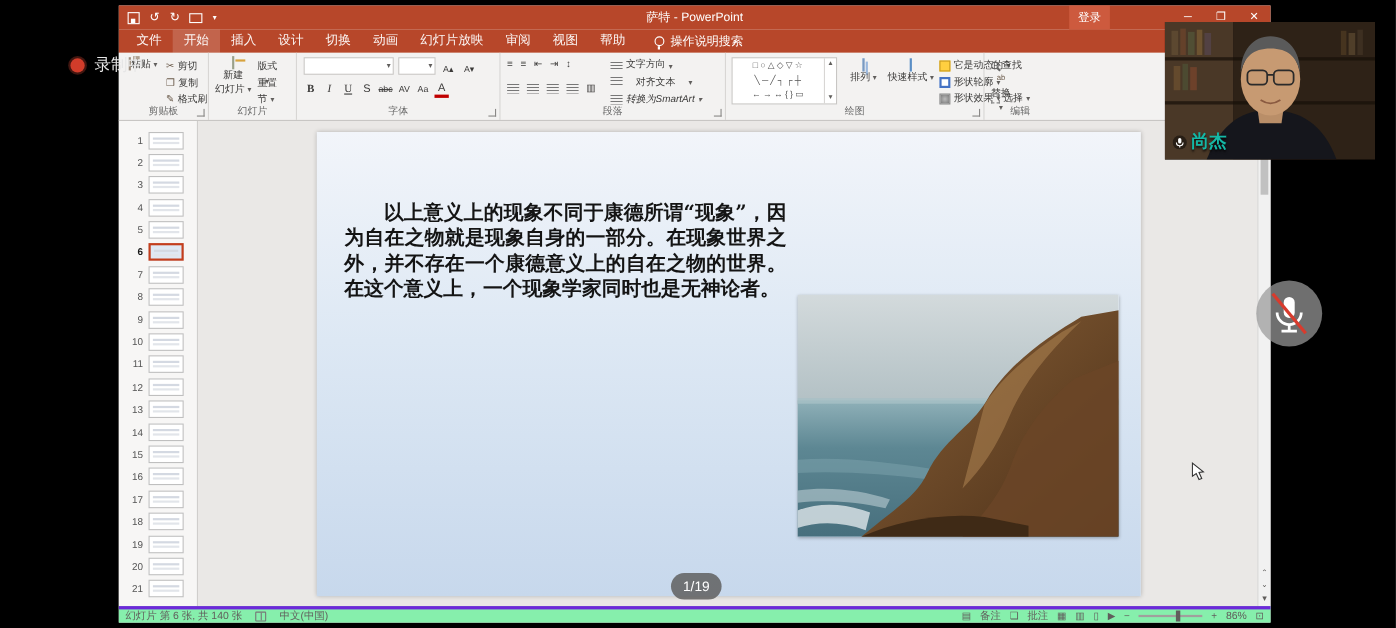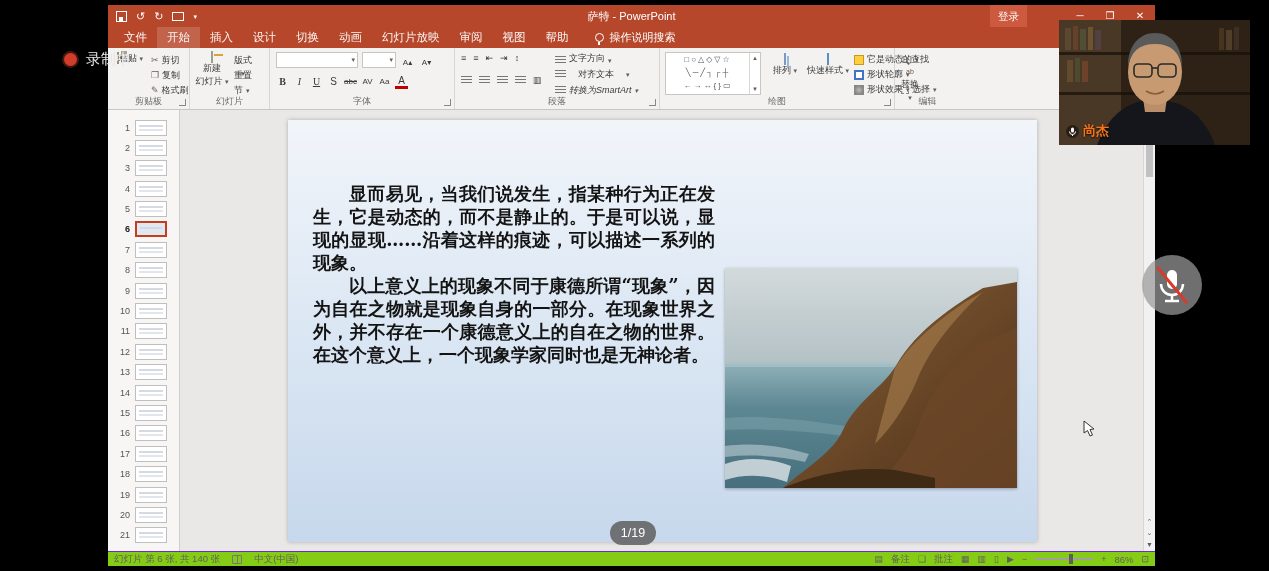--- a/index.html
+++ b/index.html
@@ -16,21 +16,21 @@
 
   
   .titlebar { position:absolute; left:0; top:0; width:100%; height:22px; background:#b7472a; }
   .qat { position:absolute; left:8px; top:0; height:22px; display:flex; align-items:center; gap:9px; }
   .qat .g { color:#fff; font-size:11px; line-height:1; }
   .ic-save { width:11px; height:11px; border:1.5px solid #fff; position:relative; }
   .ic-save::after { content:""; position:absolute; left:2px; bottom:0; width:4px; height:4px; background:#fff; }
   .ic-present { width:12px; height:9px; border:1.5px solid #fff; }
   .wtitle { position:absolute; left:0; top:0; width:100%; height:22px; text-align:center; line-height:22px; color:#fff; font-size:11px; }
   .wctrl { position:absolute; right:0; top:0; height:22px; display:flex; align-items:stretch; }
-  .signin { background:#cd5a3e; color:#fff; font-size:10.5px; line-height:22px; padding:0 8px; margin-right:38px; }
+  .signin { background:#cd5a3e; color:#fff; font-size:10.5px; line-height:22px; padding:0 8px; margin-right:56px; }
   .wbtn { width:30px; text-align:center; line-height:22px; color:#fff; font-size:10px; }
 
   
   .tabsbar { position:absolute; left:0; top:22px; width:100%; height:21px; background:#b7472a; display:flex; align-items:stretch; padding-left:6px; }
   .tab { padding:0 10px; line-height:21px; font-size:11.5px; color:rgba(255,255,255,.95); white-space:nowrap; }
   .tab.active { background:rgba(255,255,255,.16); }
   .ops { display:flex; align-items:center; gap:6px; margin-left:16px; color:#fff; font-size:11px; white-space:nowrap; }
   .bulb { width:9px; height:9px; border:1px solid #fff; border-radius:50%; position:relative; }
   .bulb::after { content:""; position:absolute; left:2.5px; top:8px; width:2px; height:3px; background:#fff; }
 
@@ -86,36 +86,36 @@
   .slide-photo { position:absolute; left:437px; top:148px; width:292px; height:220px; box-shadow:0 1px 3px rgba(0,0,0,.3); }
   .cursor { position:absolute; left:795px; top:300px; z-index:5; }
 
   
   .vscroll { position:absolute; right:0; top:105px; width:12px; height:441px; background:#f1f1f1; border-left:1px solid #d8d6d4; }
   .varrow { width:100%; height:13px; text-align:center; font-size:7px; color:#605e5c; line-height:13px; }
   .vthumb { position:absolute; left:2px; right:2px; top:15px; height:52px; background:#c1c1c1; }
   .vnav { position:absolute; left:0; bottom:13px; width:100%; text-align:center; font-size:7px; color:#605e5c; line-height:11px; }
 
   
-  .statusbar { position:absolute; left:0; bottom:0; width:100%; height:15px; background:#84cc16; border-top:1px solid #6d28d9; font-size:9.5px; color:#605e5c; }
+  .statusbar { position:absolute; left:0; bottom:0; width:100%; height:15px; background:#86efac; border-top:3px solid #6d28d9; font-size:9.5px; color:#605e5c; }
   .sb-left { position:absolute; left:6px; top:0; height:100%; display:flex; align-items:center; gap:12px; }
   .sb-right { position:absolute; right:6px; top:0; height:100%; display:flex; align-items:center; gap:8px; }
   .sb-ic { font-size:9px; line-height:1; }
   .zslider { width:58px; height:2px; background:#a19f9d; position:relative; }
   .zthumb { position:absolute; left:58%; top:-4px; width:4px; height:10px; background:#605e5c; }
   .ic-proof { width:10px; height:9px; border:1px solid #777; border-radius:1px; position:relative; }
   .ic-proof::after { content:""; position:absolute; left:4px; top:0; bottom:0; width:1px; background:#777; }
 
   
   .pill { position:absolute; left:610px; top:521px; width:46px; height:24px; background:rgba(95,95,95,.85); border-radius:12px; color:#fff; font-size:12.5px; text-align:center; line-height:24px; z-index:55; }
 
   
   .webcam { position:absolute; left:1059px; top:20px; width:191px; height:125px; z-index:70; background:#1a120d; }
   .webcam svg { display:block; }
-  .cam-name { position:absolute; left:7px; bottom:5px; display:flex; align-items:center; gap:4px; color:#f97316; font-size:13px; font-weight:bold; text-shadow:0 1px 2px rgba(0,0,0,.8); }
+  .cam-name { position:absolute; left:7px; bottom:5px; display:flex; align-items:center; gap:4px; color:#14b8a6; font-size:16px; font-weight:bold; text-shadow:0 1px 2px rgba(0,0,0,.8); }
 
   
   .micbtn { position:absolute; left:1141px; top:254px; width:62px; height:62px; z-index:65; }
 </style>
 </head>
 <body>
 
 <div class="stage">
 
   <div class="rec">
@@ -407,21 +407,20 @@
           <div class="trow">
           <span class="tnum">21</span>
           <span class="thumb"></span>
         </div>
         </div>
     </div>
 
     <div class="canvas">
       <div class="slide">
         <div class="slide-text">
-          <p>显而易见，当我们说发生，指某种行为正在发生，它是动态的，而不是静止的。于是可以说，显现的显现……沿着这样的痕迹，可以描述一系列的现象。</p>
           <p>以上意义上的现象不同于康德所谓“现象”，因为自在之物就是现象自身的一部分。在现象世界之外，并不存在一个康德意义上的自在之物的世界。在这个意义上，一个现象学家同时也是无神论者。</p>
         </div>
         <svg class="slide-photo" viewBox="0 0 292 220" preserveAspectRatio="none">
           <defs>
             <linearGradient id="sky" x1="0" y1="0" x2="0" y2="1">
               <stop offset="0" stop-color="#d3dadc"></stop>
                 <stop offset="1" stop-color="#b2c0c4"></stop>
             </linearGradient>
             <linearGradient id="sea" x1="0" y1="0" x2="0" y2="1">
               <stop offset="0" stop-color="#8fb0b8"></stop>

